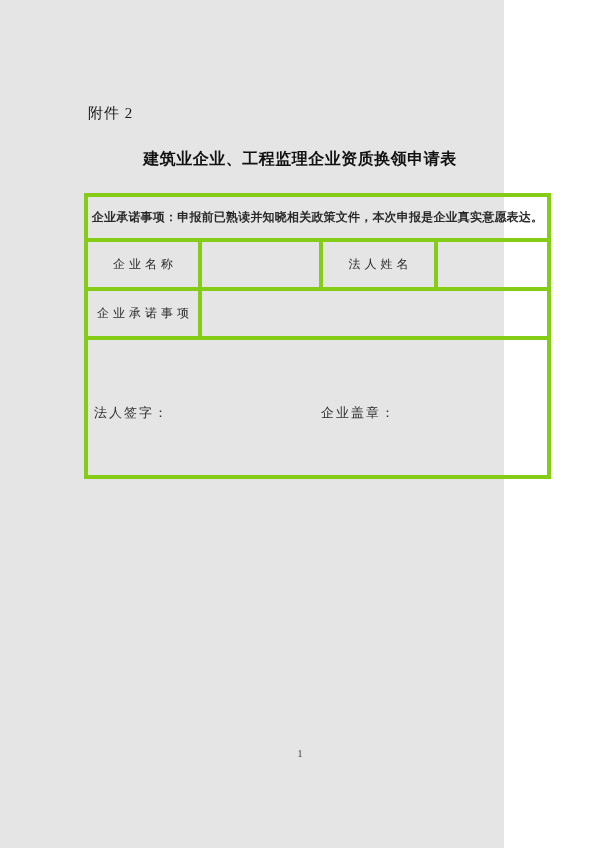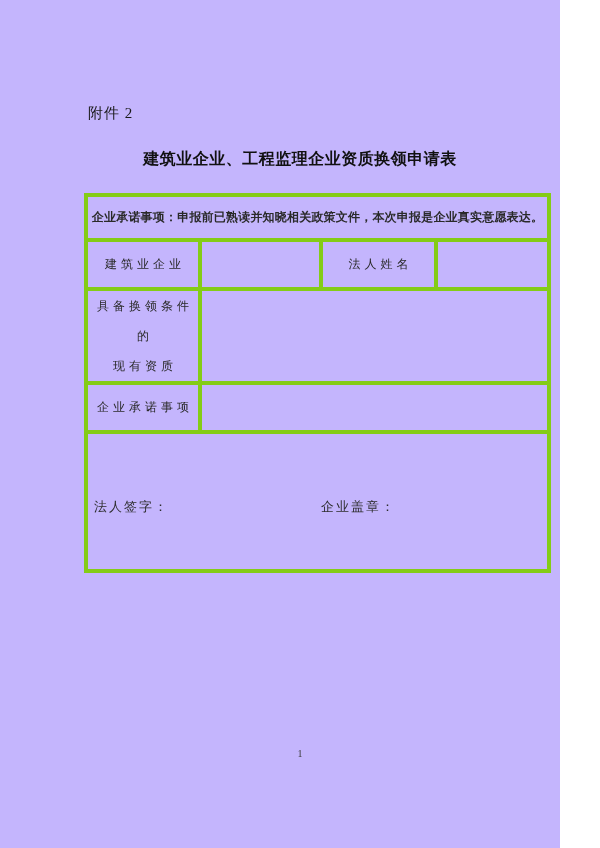--- a/index.html
+++ b/index.html
@@ -4,21 +4,21 @@
 <style>
   * { margin: 0; padding: 0; box-sizing: border-box; }
   html, body {
     width: 600px; height: 848px;
     background: #ffffff;
     font-family: "Liberation Serif", "DejaVu Serif", serif;
     color: #1f1f1f;
     position: relative;
     overflow: hidden;
   }
-  .page { position: absolute; left: 0; top: 0; width: 560px; height: 848px; background: #c4b5fd; }
+  .page { position: absolute; left: 0; top: 0; width: 504px; height: 848px; background: #e5e5e5; }
 
   .attachment-label {
     position: absolute; left: 88px; top: 104px;
     font-size: 15px; letter-spacing: 1px; color: #1a1a1a;
   }
 
   .doc-title {
     position: absolute; left: 0; top: 149px; width: 600px;
     text-align: center;
     font-family: "Liberation Sans", "DejaVu Sans", sans-serif;
@@ -102,34 +102,27 @@
       <col style="width:115px">
       <col style="width:113px">
     </colgroup>
 
     <tbody>
         <tr>
       <td colspan="4" class="commitment-cell">企业承诺事项：申报前已熟读并知晓相关政策文件，本次申报是企业真实意愿表达。</td>
     </tr>
 
     <tr class="field-row">
-      <td class="label-cell">建筑业企业</td>
+      <td class="label-cell">企业名称</td>
       <td></td>
       <td class="label-cell">法人姓名</td>
       <td></td>
     </tr>
 
 
-    <tr class="wide-row-tall">
-      <td class="label-cell two-line-label">
-        <div>具备换领条件的</div>
-        <div>现有资质</div>
-      </td>
-      <td colspan="3"></td>
-    </tr>
 
     <tr class="wide-row">
       <td class="label-cell">企业承诺事项</td>
       <td colspan="3"></td>
     </tr>
 
 
     <tr>
       <td colspan="4" class="sign-cell">
         <span class="sign-label signature">法人签字：</span>

